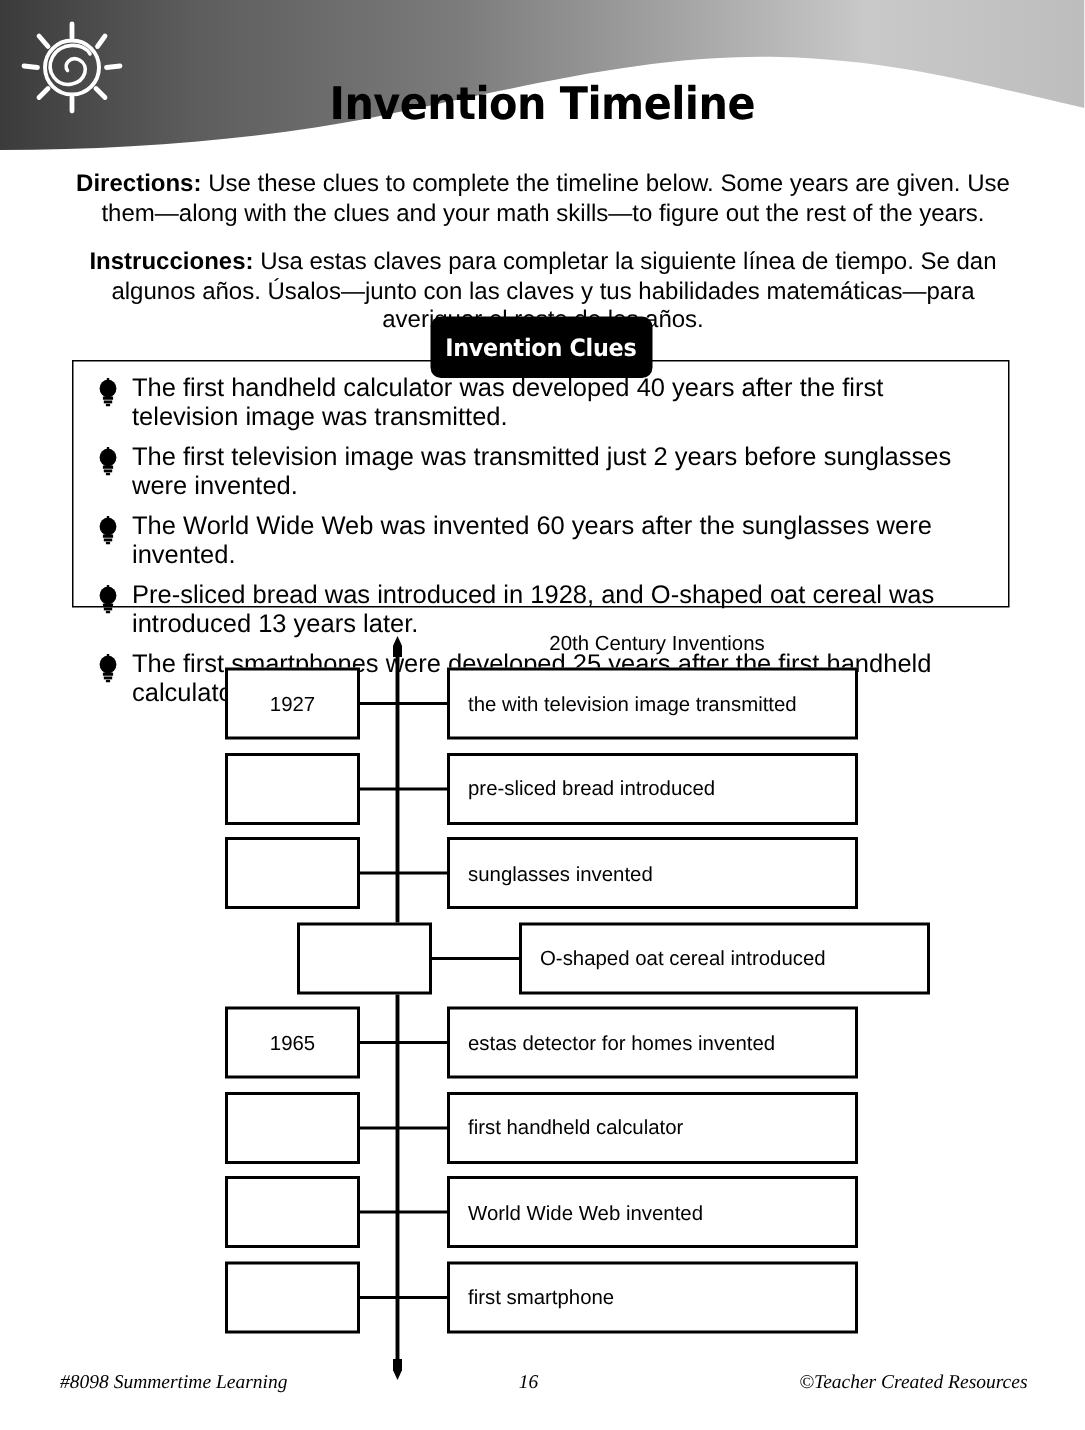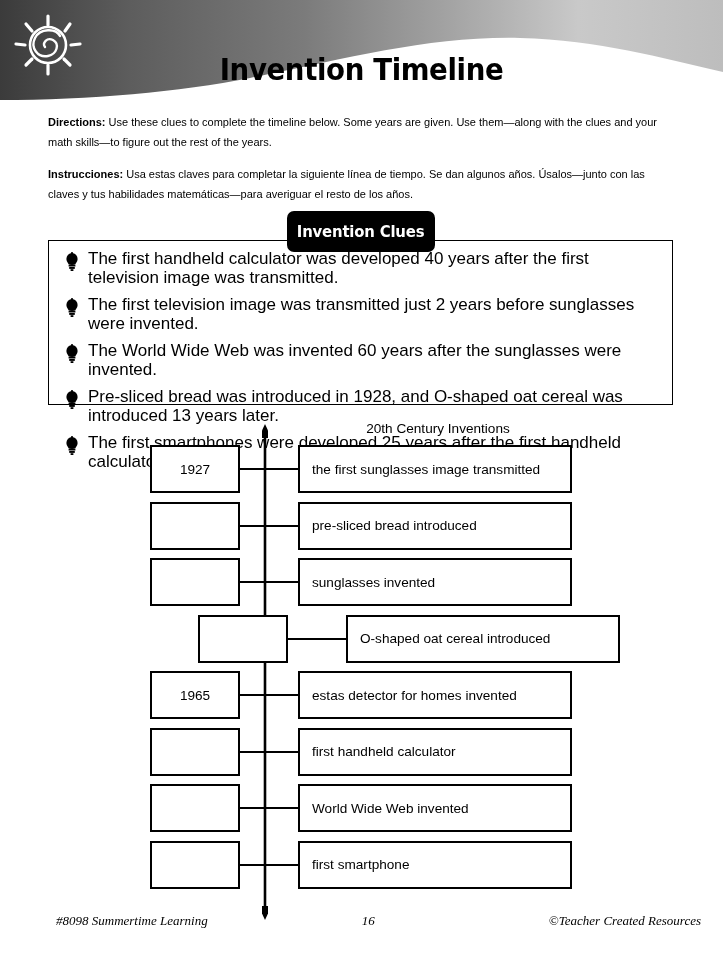--- a/index.html
+++ b/index.html
@@ -43,24 +43,24 @@
   }
 
   
   .directions-wrap {
     position: absolute;
     left: 48px;
     top: 113px;
     width: 628px;
   }
   .para {
-    font-size: 11px;
+    font-size: 16px;
     line-height: 19.5px;
     margin: 0 0 13px 0;
-    text-align: left;
+    text-align: center;
   }
   .para .lead {
     font-weight: bold;
   }
 
   
   .clues-box {
     position: absolute;
     left: 48px;
     top: 240px;
@@ -176,21 +176,21 @@
     top: 23px;
     left: 240px;
     width: 58px;
     height: 2.2px;
     background: #000;
   }
 
   
   .footer {
     position: absolute;
-    left: 56px;
+    left: 40px;
     top: 913px;
     width: 645px;
     display: flex;
     justify-content: space-between;
     align-items: baseline;
     font-family: "Liberation Serif", serif;
     font-style: italic;
     font-size: 13px;
   }
   .footer-center { margin-left: -20px; }
@@ -299,21 +299,21 @@
   <div class="timeline-heading">20th Century Inventions</div>
   <svg class="axis" viewBox="0 0 6 500">
     <line x1="3" y1="14" x2="3" y2="486" stroke="#000" stroke-width="2.6"></line>
     <polygon points="3,2 -3.4,16 9.4,16" fill="#000"></polygon>
     <polygon points="3,498 -3.4,484 9.4,484" fill="#000"></polygon>
   </svg>
   <div id="timeline-rows">
       <div class="row" style="top: 30px; text-align: right;">
         <div class="connector"></div>
         <div class="year-box">1927</div>
-        <div class="event-box">the first sunglasses image transmitted</div>
+        <div class="event-box">the with television image transmitted</div>
       </div>
       <div class="row" style="top: 86.5px;">
         <div class="connector"></div>
         <div class="year-box"></div>
         <div class="event-box">pre-sliced bread introduced</div>
       </div>
       <div class="row" style="top: 143px;">
         <div class="connector"></div>
         <div class="year-box"></div>
         <div class="event-box">sunglasses invented</div>

